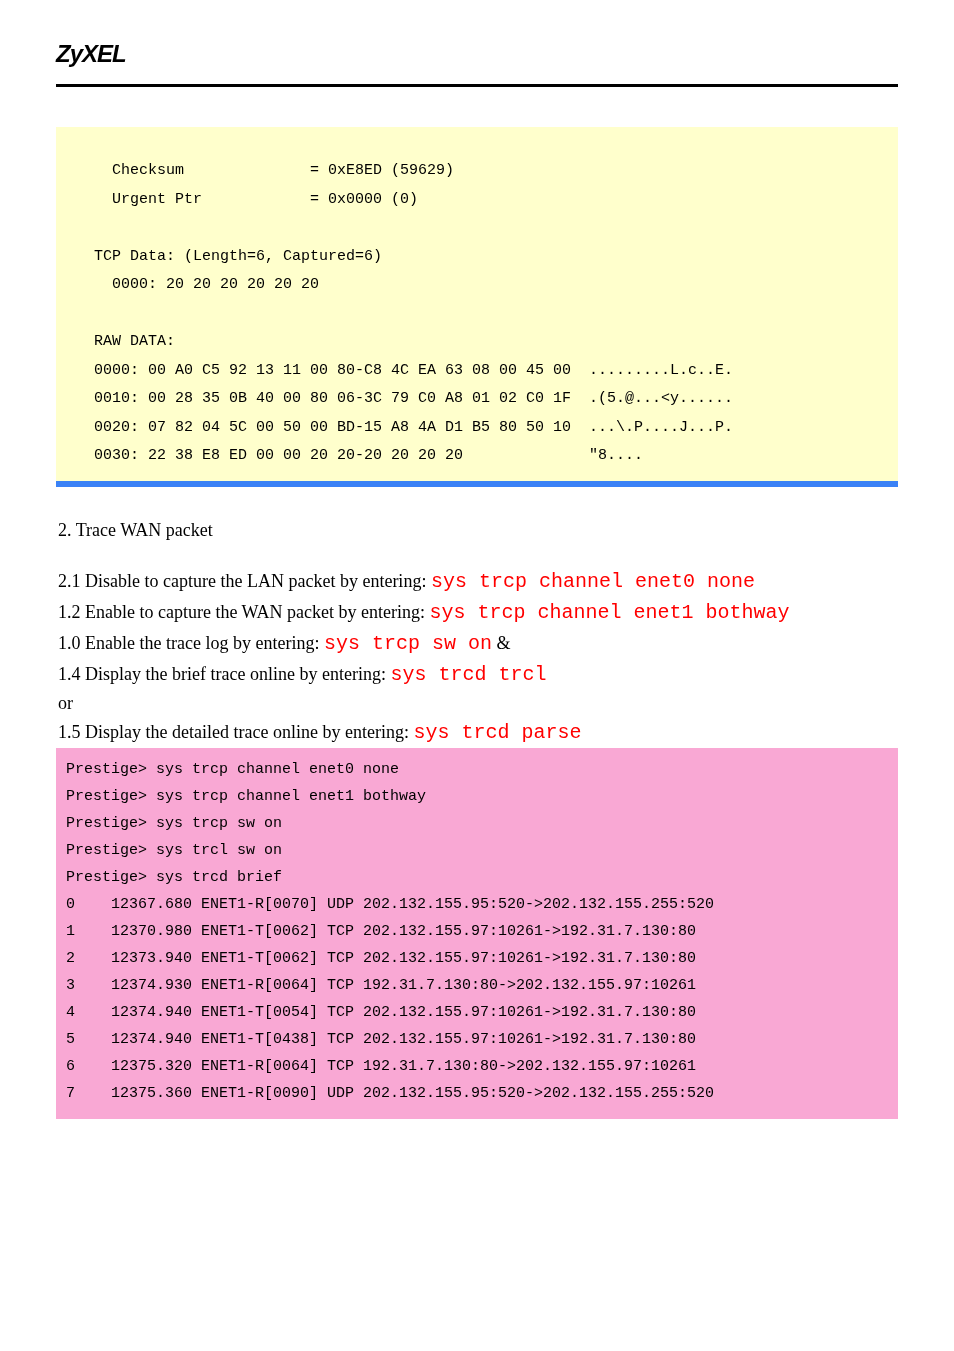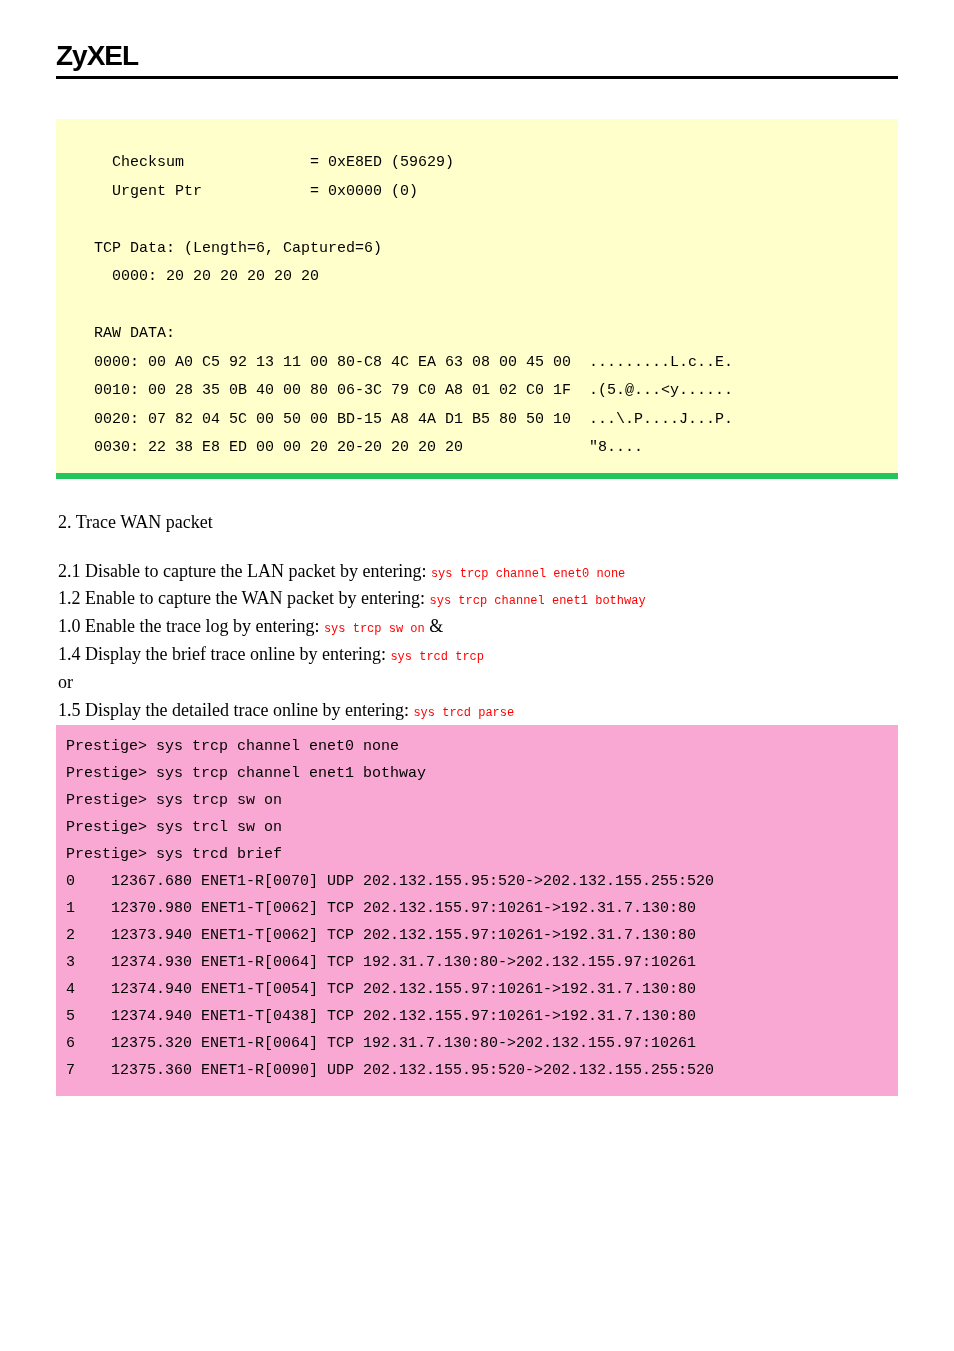--- a/index.html
+++ b/index.html
@@ -9,38 +9,39 @@
     background: #fff;
     color: #000;
     width: 954px;
   }
   .page {
     padding: 40px 56px 40px 56px;
   }
   .logo {
     font-family: Arial, sans-serif;
     font-weight: 900;
-    font-size: 28px;
+    font-style: italic;
+    font-size: 24px;
     letter-spacing: -1px;
-    margin-bottom: 4px;
+    margin-bottom: 16px;
   }
   .hr {
     border: none;
     border-top: 3px solid #000;
     margin: 0 0 40px 0;
   }
   .codebox {
     background: #ffffcc;
     font-family: "SimSun","NSimSun","Courier New",monospace;
     font-size: 15px;
     line-height: 1.9;
     padding: 30px 10px 10px 20px;
     white-space: pre;
     overflow: hidden;
-    border-bottom: 6px solid #22c55e;
+    border-bottom: 6px solid #3b82f6;
   }
   .codebox2 {
     background: #f9a8d4;
     font-family: "SimSun","NSimSun","Courier New",monospace;
     font-size: 15px;
     line-height: 1.8;
     padding: 8px 10px 12px 10px;
     white-space: pre;
     overflow: hidden;
   }
@@ -52,21 +53,21 @@
   }
   .steps {
     font-family: "Times New Roman", serif;
     font-size: 18px;
     line-height: 1.55;
     margin: 0 2px 0 2px;
   }
   .cmd {
     color: #ff0000;
     font-family: "SimSun","NSimSun","Courier New",monospace;
-    font-size: 12px;
+    font-size: 20px;
   }
   .example {
     color: #ff0000;
     font-family: "SimSun","NSimSun","Courier New",monospace;
     font-size: 18px;
     margin: 20px 2px 14px 2px;
   }
 </style>
 </head>
 <body>
@@ -88,21 +89,21 @@
 <span>  0020: 07 82 04 5C 00 50 00 BD-15 A8 4A D1 B5 80 50 10  ...\.P....J...P.</span>
 <span>  0030: 22 38 E8 ED 00 00 20 20-20 20 20 20              "8....</span>
 </div>
 
   <div class="section-text">2. Trace WAN packet</div>
 
   <div class="steps">
     <div><span>2.1 Disable to capture the LAN packet by entering: </span><span class="cmd">sys trcp channel enet0 none</span></div>
     <div><span>1.2 Enable to capture the WAN packet by entering: </span><span class="cmd">sys trcp channel enet1 bothway</span></div>
     <div><span>1.0 Enable the trace log by entering: </span><span class="cmd">sys trcp sw on</span><span> &amp; </span></div>
-    <div><span>1.4 Display the brief trace online by entering: </span><span class="cmd">sys trcd trcp</span></div>
+    <div><span>1.4 Display the brief trace online by entering: </span><span class="cmd">sys trcd trcl</span></div>
     <div><span>or</span></div>
     <div><span>1.5 Display the detailed trace online by entering: </span><span class="cmd">sys trcd parse</span></div>
   </div>
 
 
   <div class="codebox2"><span>Prestige&gt; sys trcp channel enet0 none</span>
 <span>Prestige&gt; sys trcp channel enet1 bothway</span>
 <span>Prestige&gt; sys trcp sw on</span>
 <span>Prestige&gt; sys trcl sw on</span>
 <span>Prestige&gt; sys trcd brief</span>

